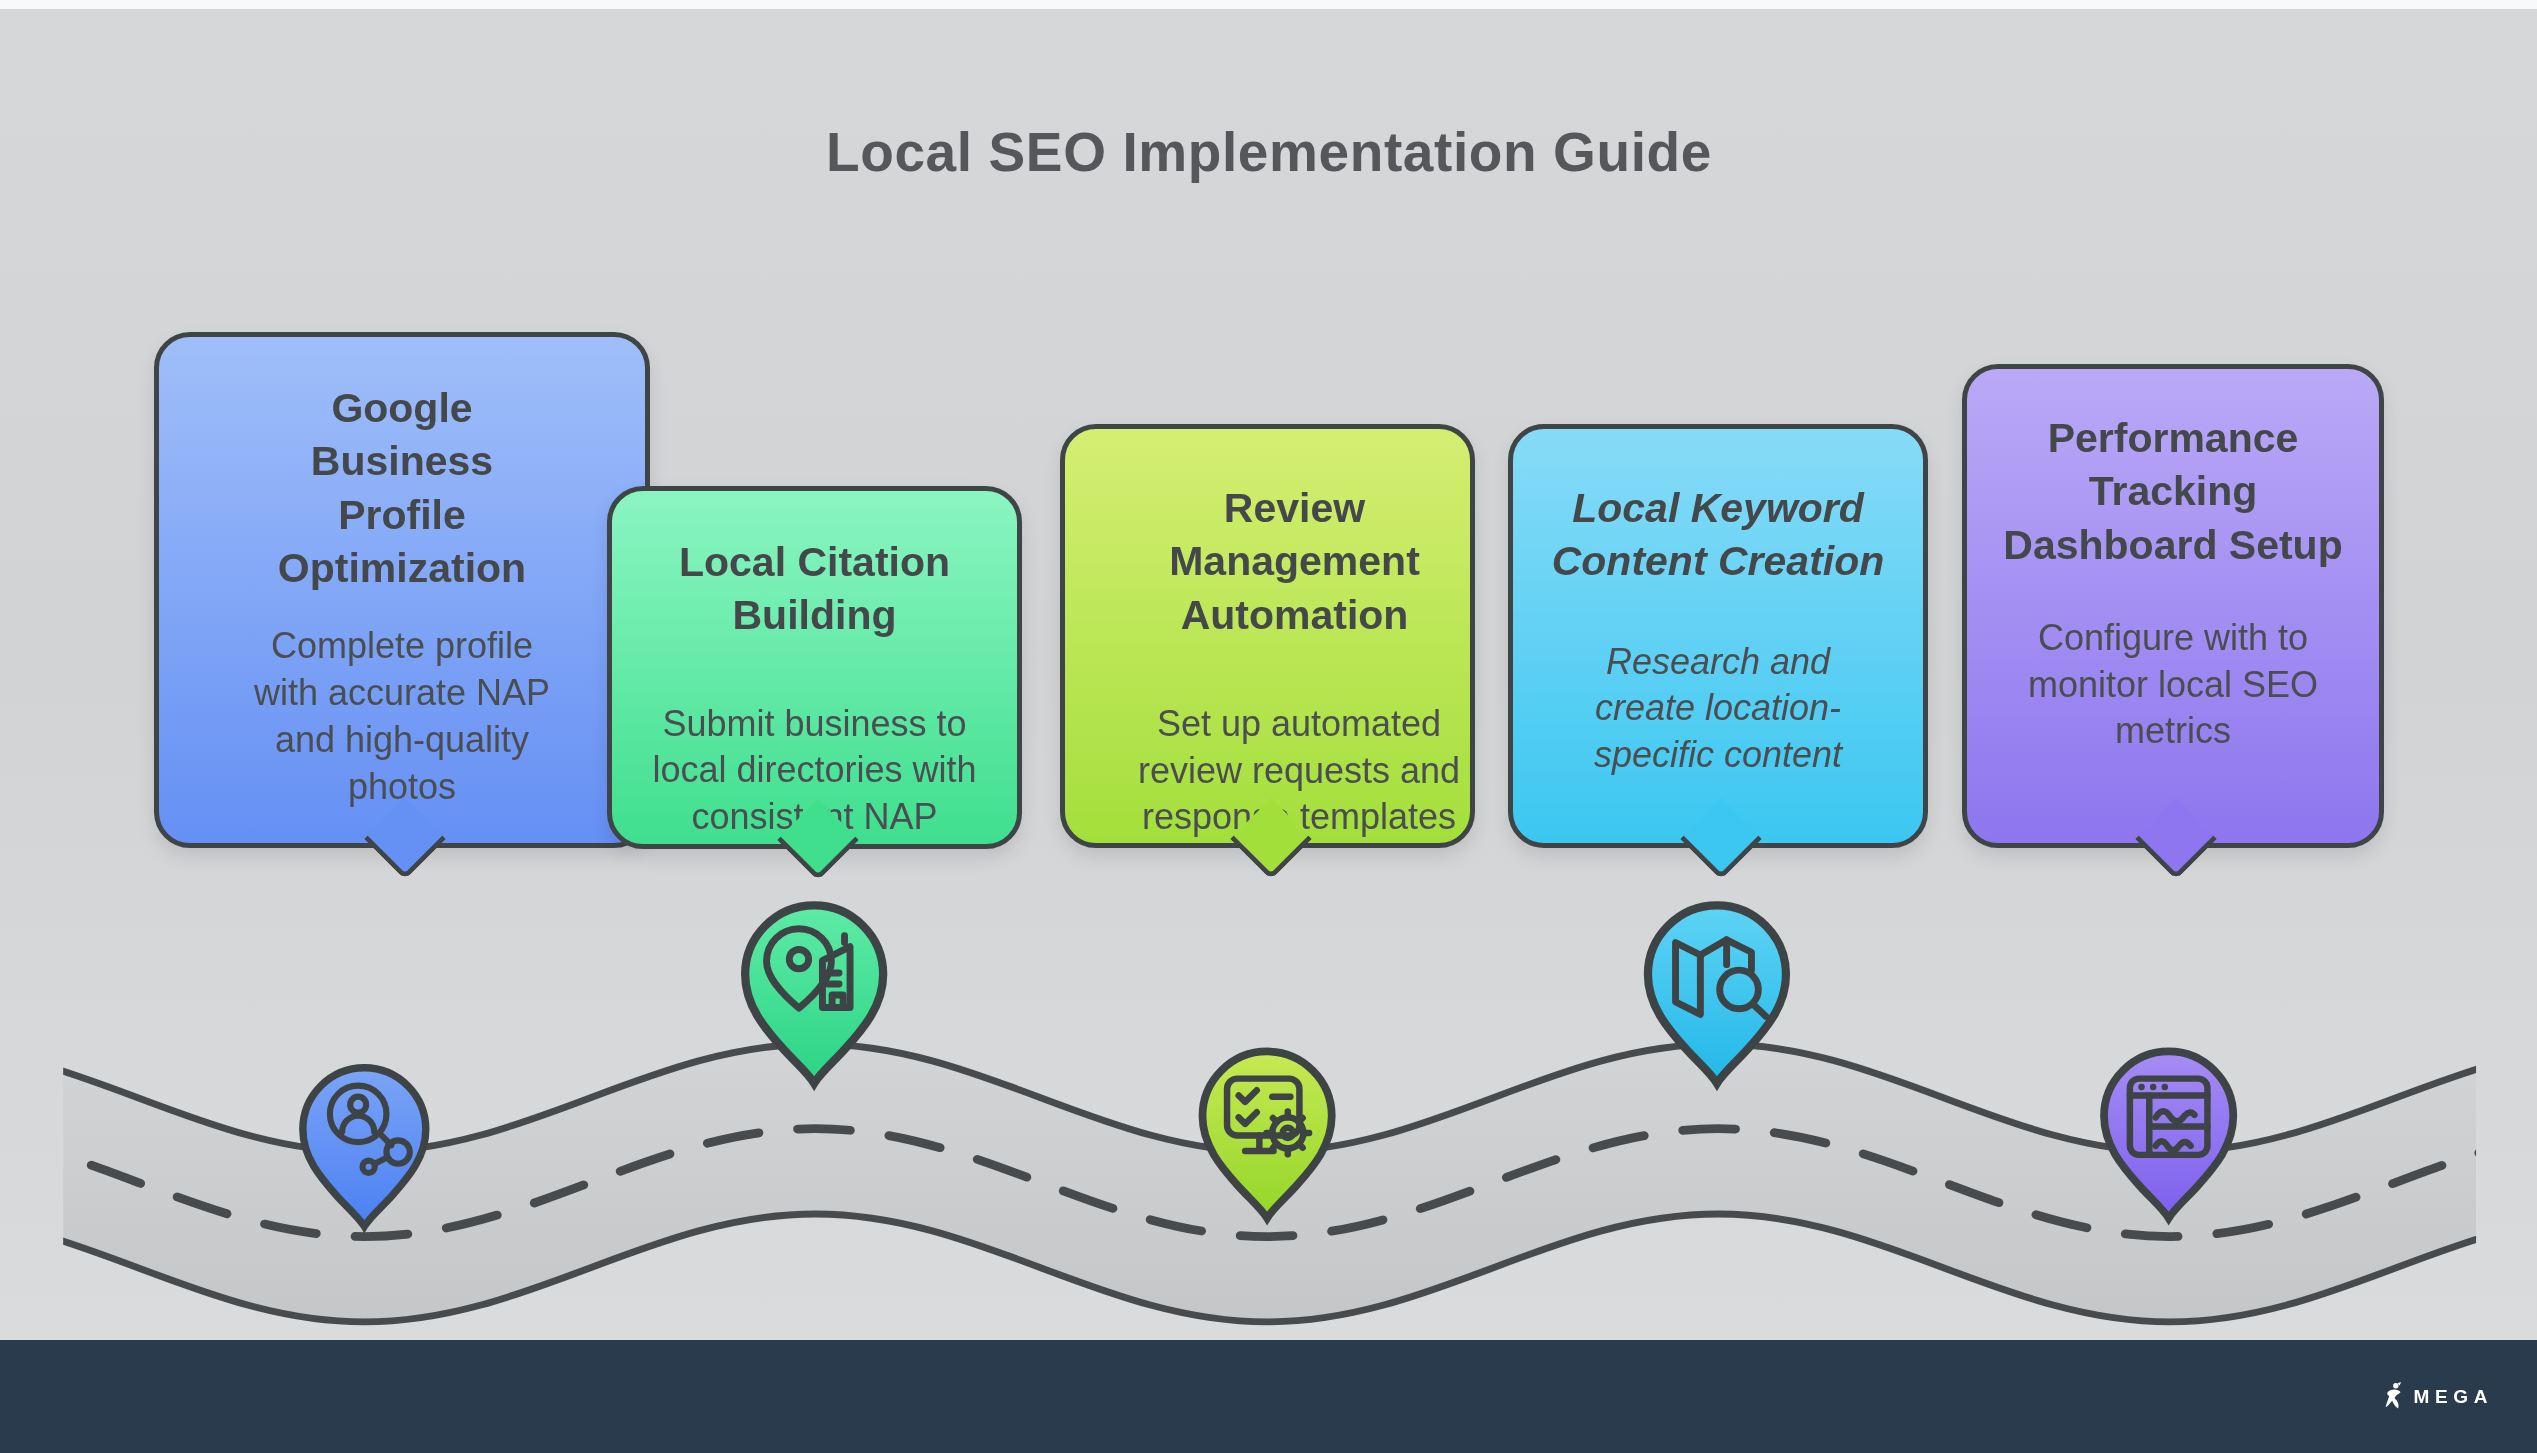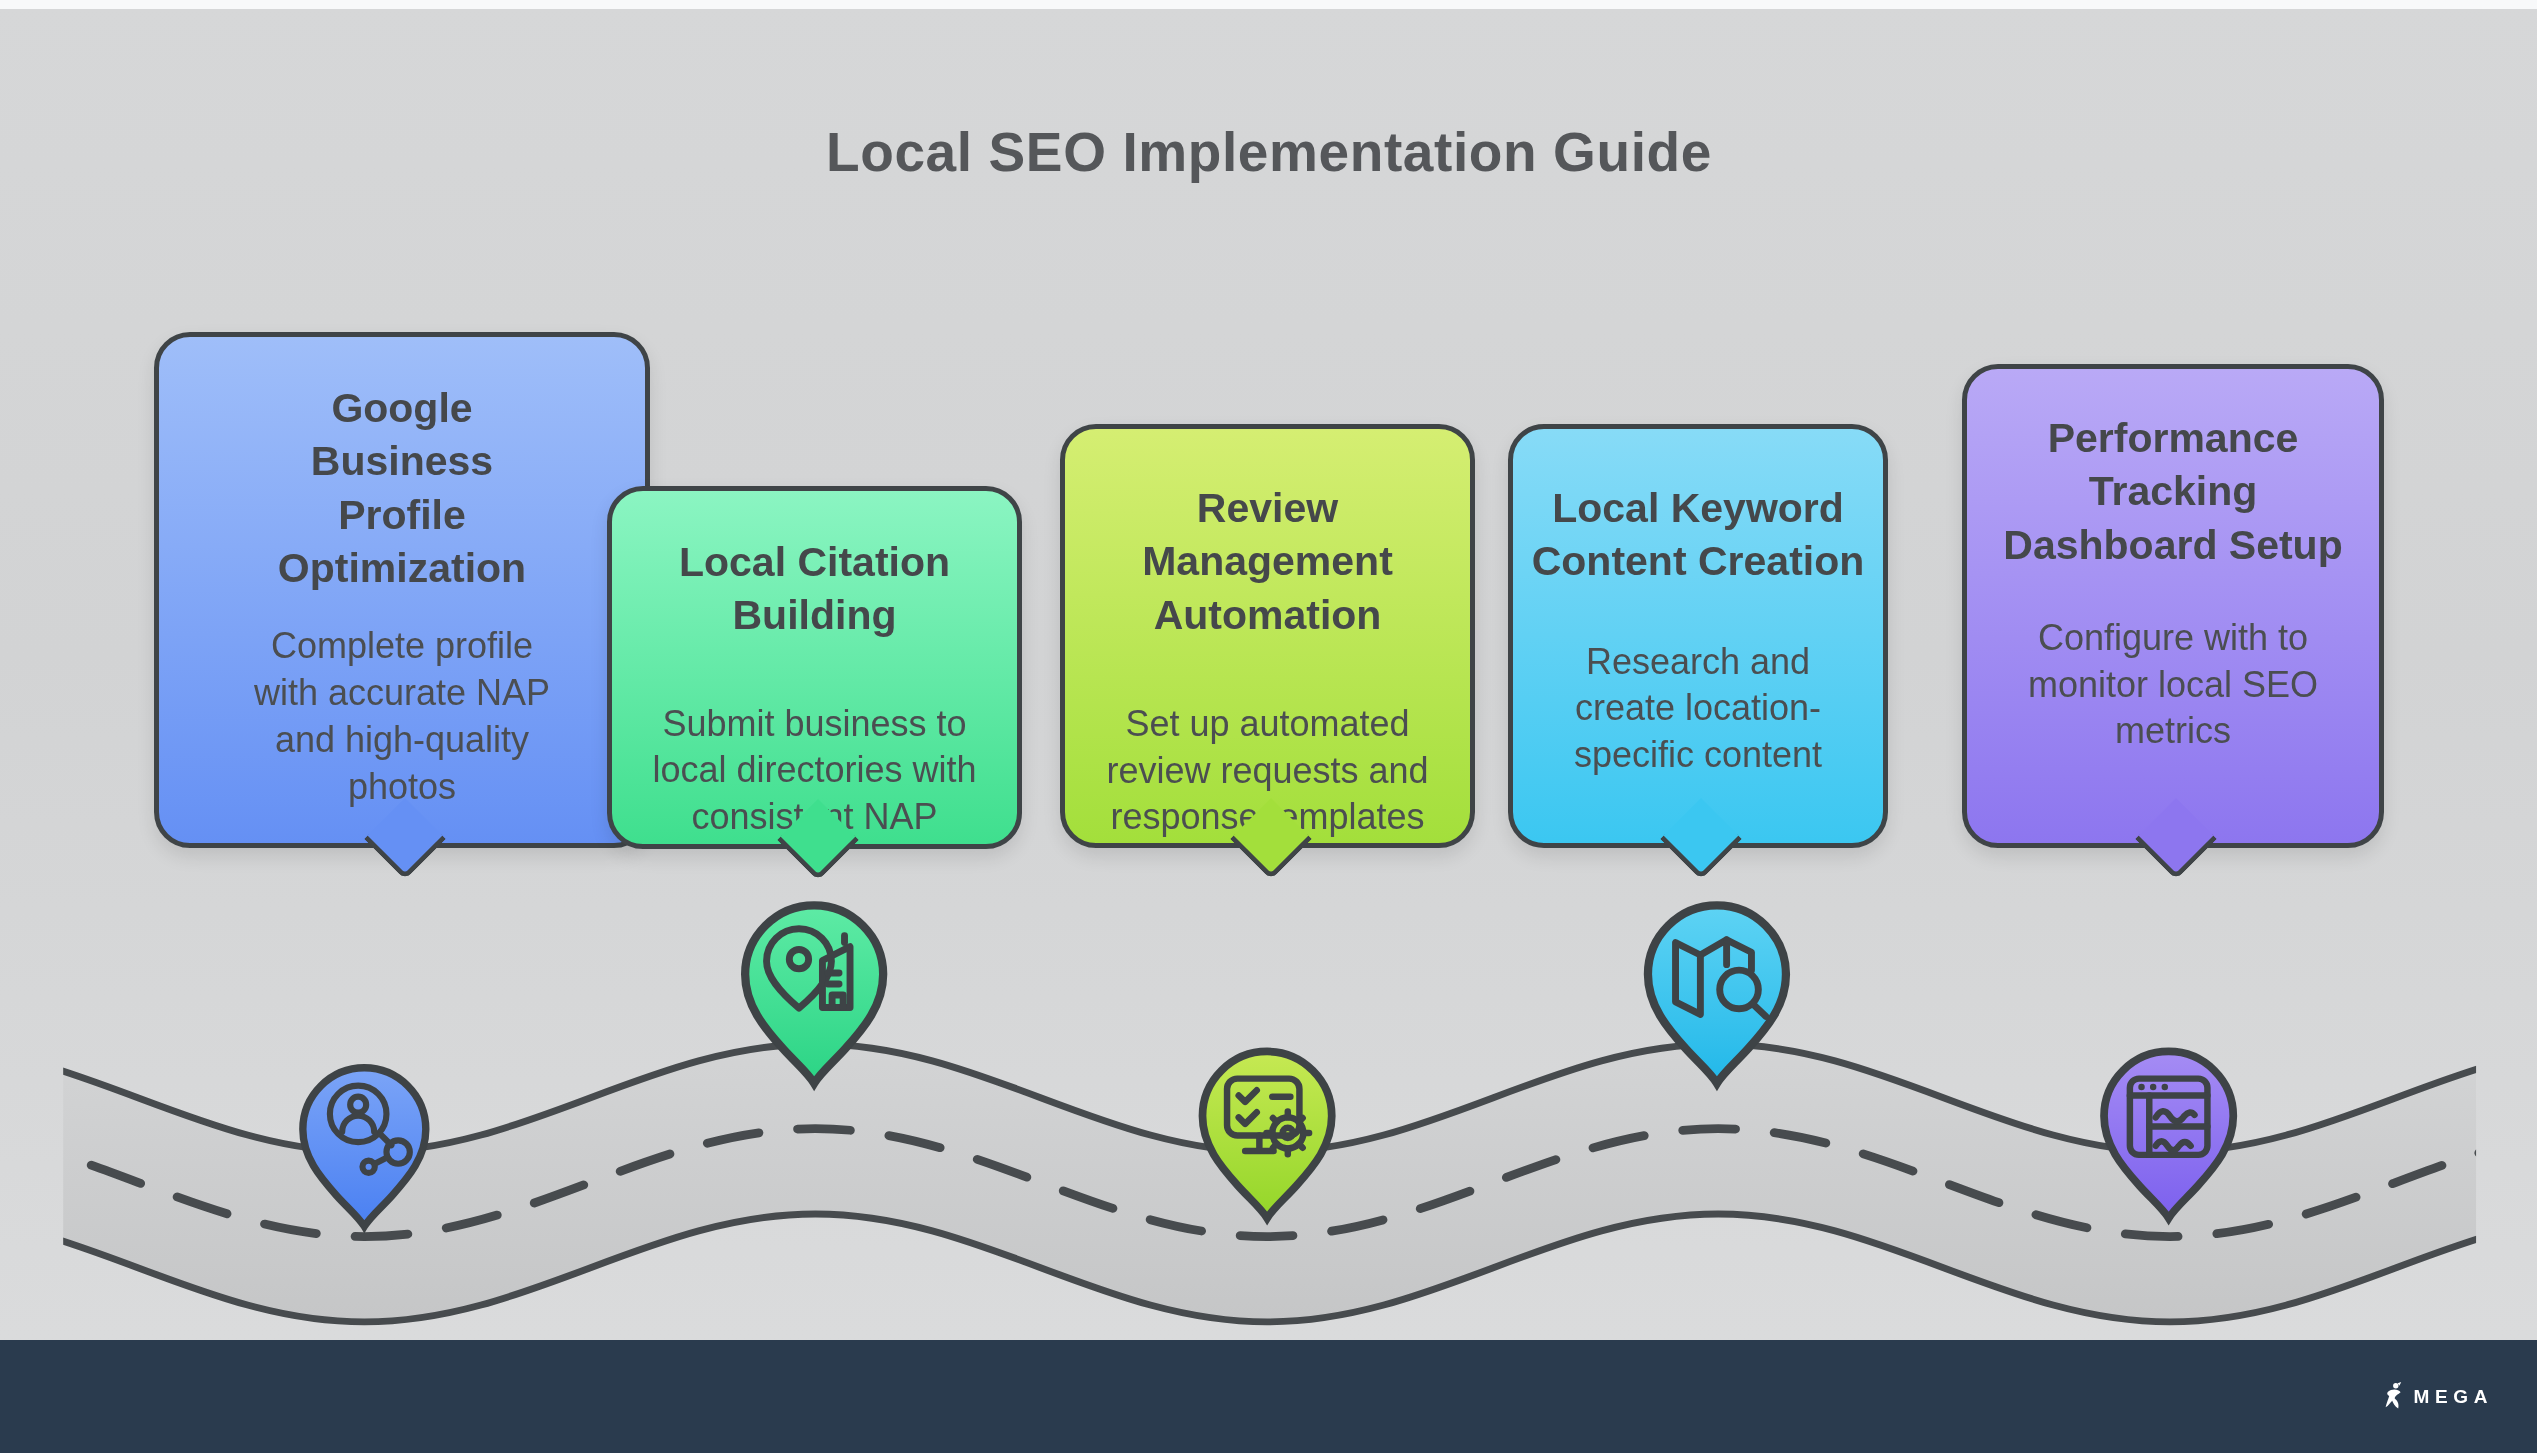--- a/index.html
+++ b/index.html
@@ -23,23 +23,23 @@
     box-shadow:0 8.8px 17.6px rgba(0,0,0,0.10);
   }
   .card-title{font-size:41px;font-weight:700;color:#45484b;line-height:1.3;max-width:351px;}
   .card-desc{font-size:36px;font-weight:400;color:#4b4e51;line-height:1.3;max-width:342px;}
 
   .card.c1{left:154px;top:332px;width:496px;height:516px;padding-top:45px;}
   .card.c1 .card-title{max-width:289px;}
   .card.c1 .card-desc{margin-top:28px;max-width:307px;}
   .card.c2{left:607px;top:486px;width:415px;height:363px;padding-top:45px;}
   .card.c2 .card-desc{margin-top:58px;max-width:329px;}
-  .card.c3{left:1060px;top:424px;width:415px;height:424px;padding-top:53px;}
+  .card.c3{left:1060px;top:424px;width:415px;height:424px;padding-top:53px;align-items:flex-end;}
   .card.c3 .card-desc{margin-top:59px;}
-  .card.c4{left:1508px;top:424px;width:380px;height:424px;padding-top:53px;}
+  .card.c4{left:1508px;top:424px;width:420px;height:424px;padding-top:53px;font-style:italic;}
   .card.c4 .card-desc{margin-top:50px;max-width:326px;}
   .card.c5{left:1962px;top:364px;width:422px;height:484px;padding-top:43px;}
   .card.c5 .card-desc{margin-top:43px;max-width:326px;}
 
   .tail{
     position:absolute;left:50%;top:100%;z-index:2;
     width:53px;height:53px;margin-left:-26px;margin-top:-33px;
     transform:rotate(45deg);
     background:var(--c-bot);
     border-right:5.6px solid #3f4447;border-bottom:5.6px solid #3f4447;

